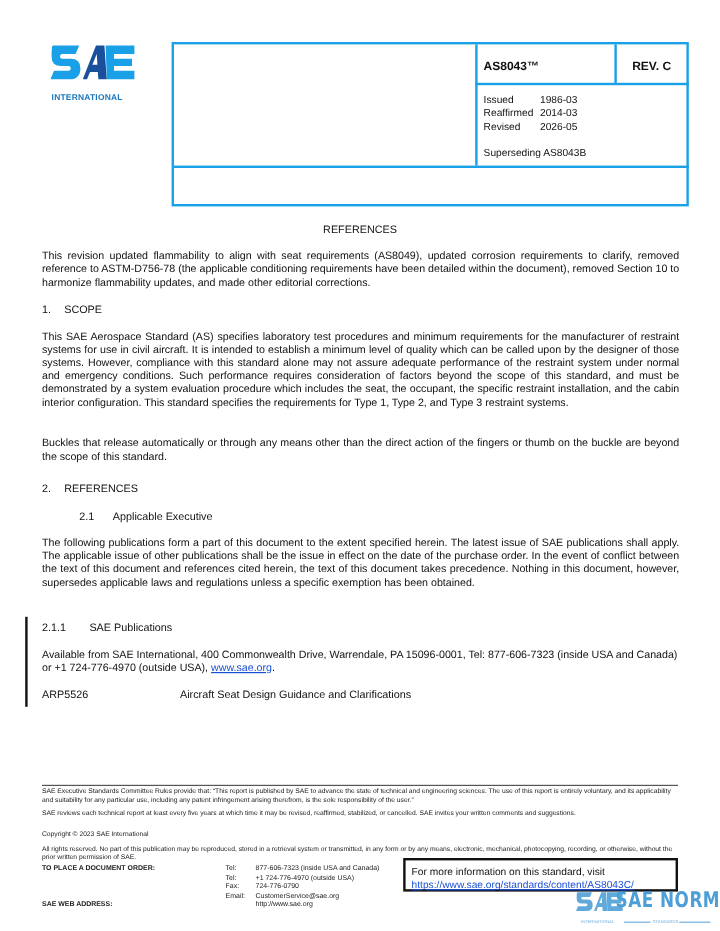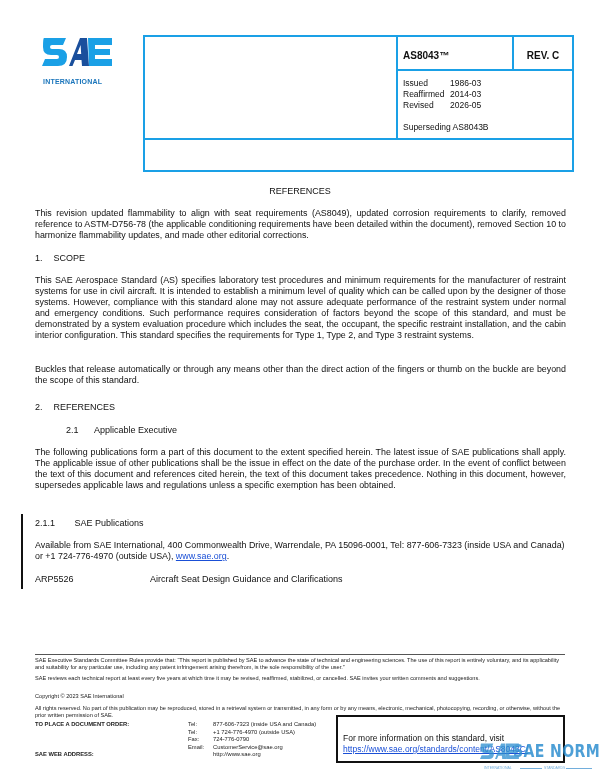--- a/index.html
+++ b/index.html
@@ -34,21 +34,21 @@
   .ref-row { position: absolute; left: 35px; top: 574px; font-size: 9px; display: flex; }
   .ref-row .code { width: 115px; }
 
   .footer-rule { position: absolute; left: 35px; top: 654px; width: 530px; height: 1px; background: #555; }
   .fine { position: absolute; left: 35px; width: 531px; font-size: 5.6px; line-height: 7px; color: #222; }
   .order-grid { position: absolute; left: 35px; top: 731px; font-size: 5.8px; line-height: 7.6px; color: #222; }
   .order-grid .r { display: flex; }
   .order-grid .k { font-weight: bold; width: 153px; }
   .order-grid .t { width: 25px; }
 
-  .info-box { position: absolute; left: 336px; top: 715px; width: 229px; height: 48px; border: 2px solid #111; padding: 16px 5px; font-size: 8.5px; line-height: 11px; }
+  .info-box { position: absolute; left: 336px; top: 715px; width: 229px; height: 28px; border: 2px solid #111; padding: 4px 5px; font-size: 8.5px; line-height: 11px; }
   .info-box .link { color: #1a4fd6; }
 
   .wm { position: absolute; left: 480px; top: 740px; width: 116px; height: 34px; opacity: 0.85; }
   .wm .wm-text { position: absolute; left: 33px; top: 0px; font-size: 18px; font-weight: bold; color: #2f8fd0; letter-spacing: 0.5px; white-space: nowrap; font-family: "DejaVu Sans", sans-serif; transform: scaleX(0.78); transform-origin: left top; }
   .wm .wm-sub { position: absolute; left: 4px; top: 26px; font-size: 3.5px; color: #5aa0d6; white-space: nowrap; }
   .wm .wm-line { position: absolute; top: 28px; height: 1px; background: #5aa0d6; }
 </style>
 </head>
 <body>
 

